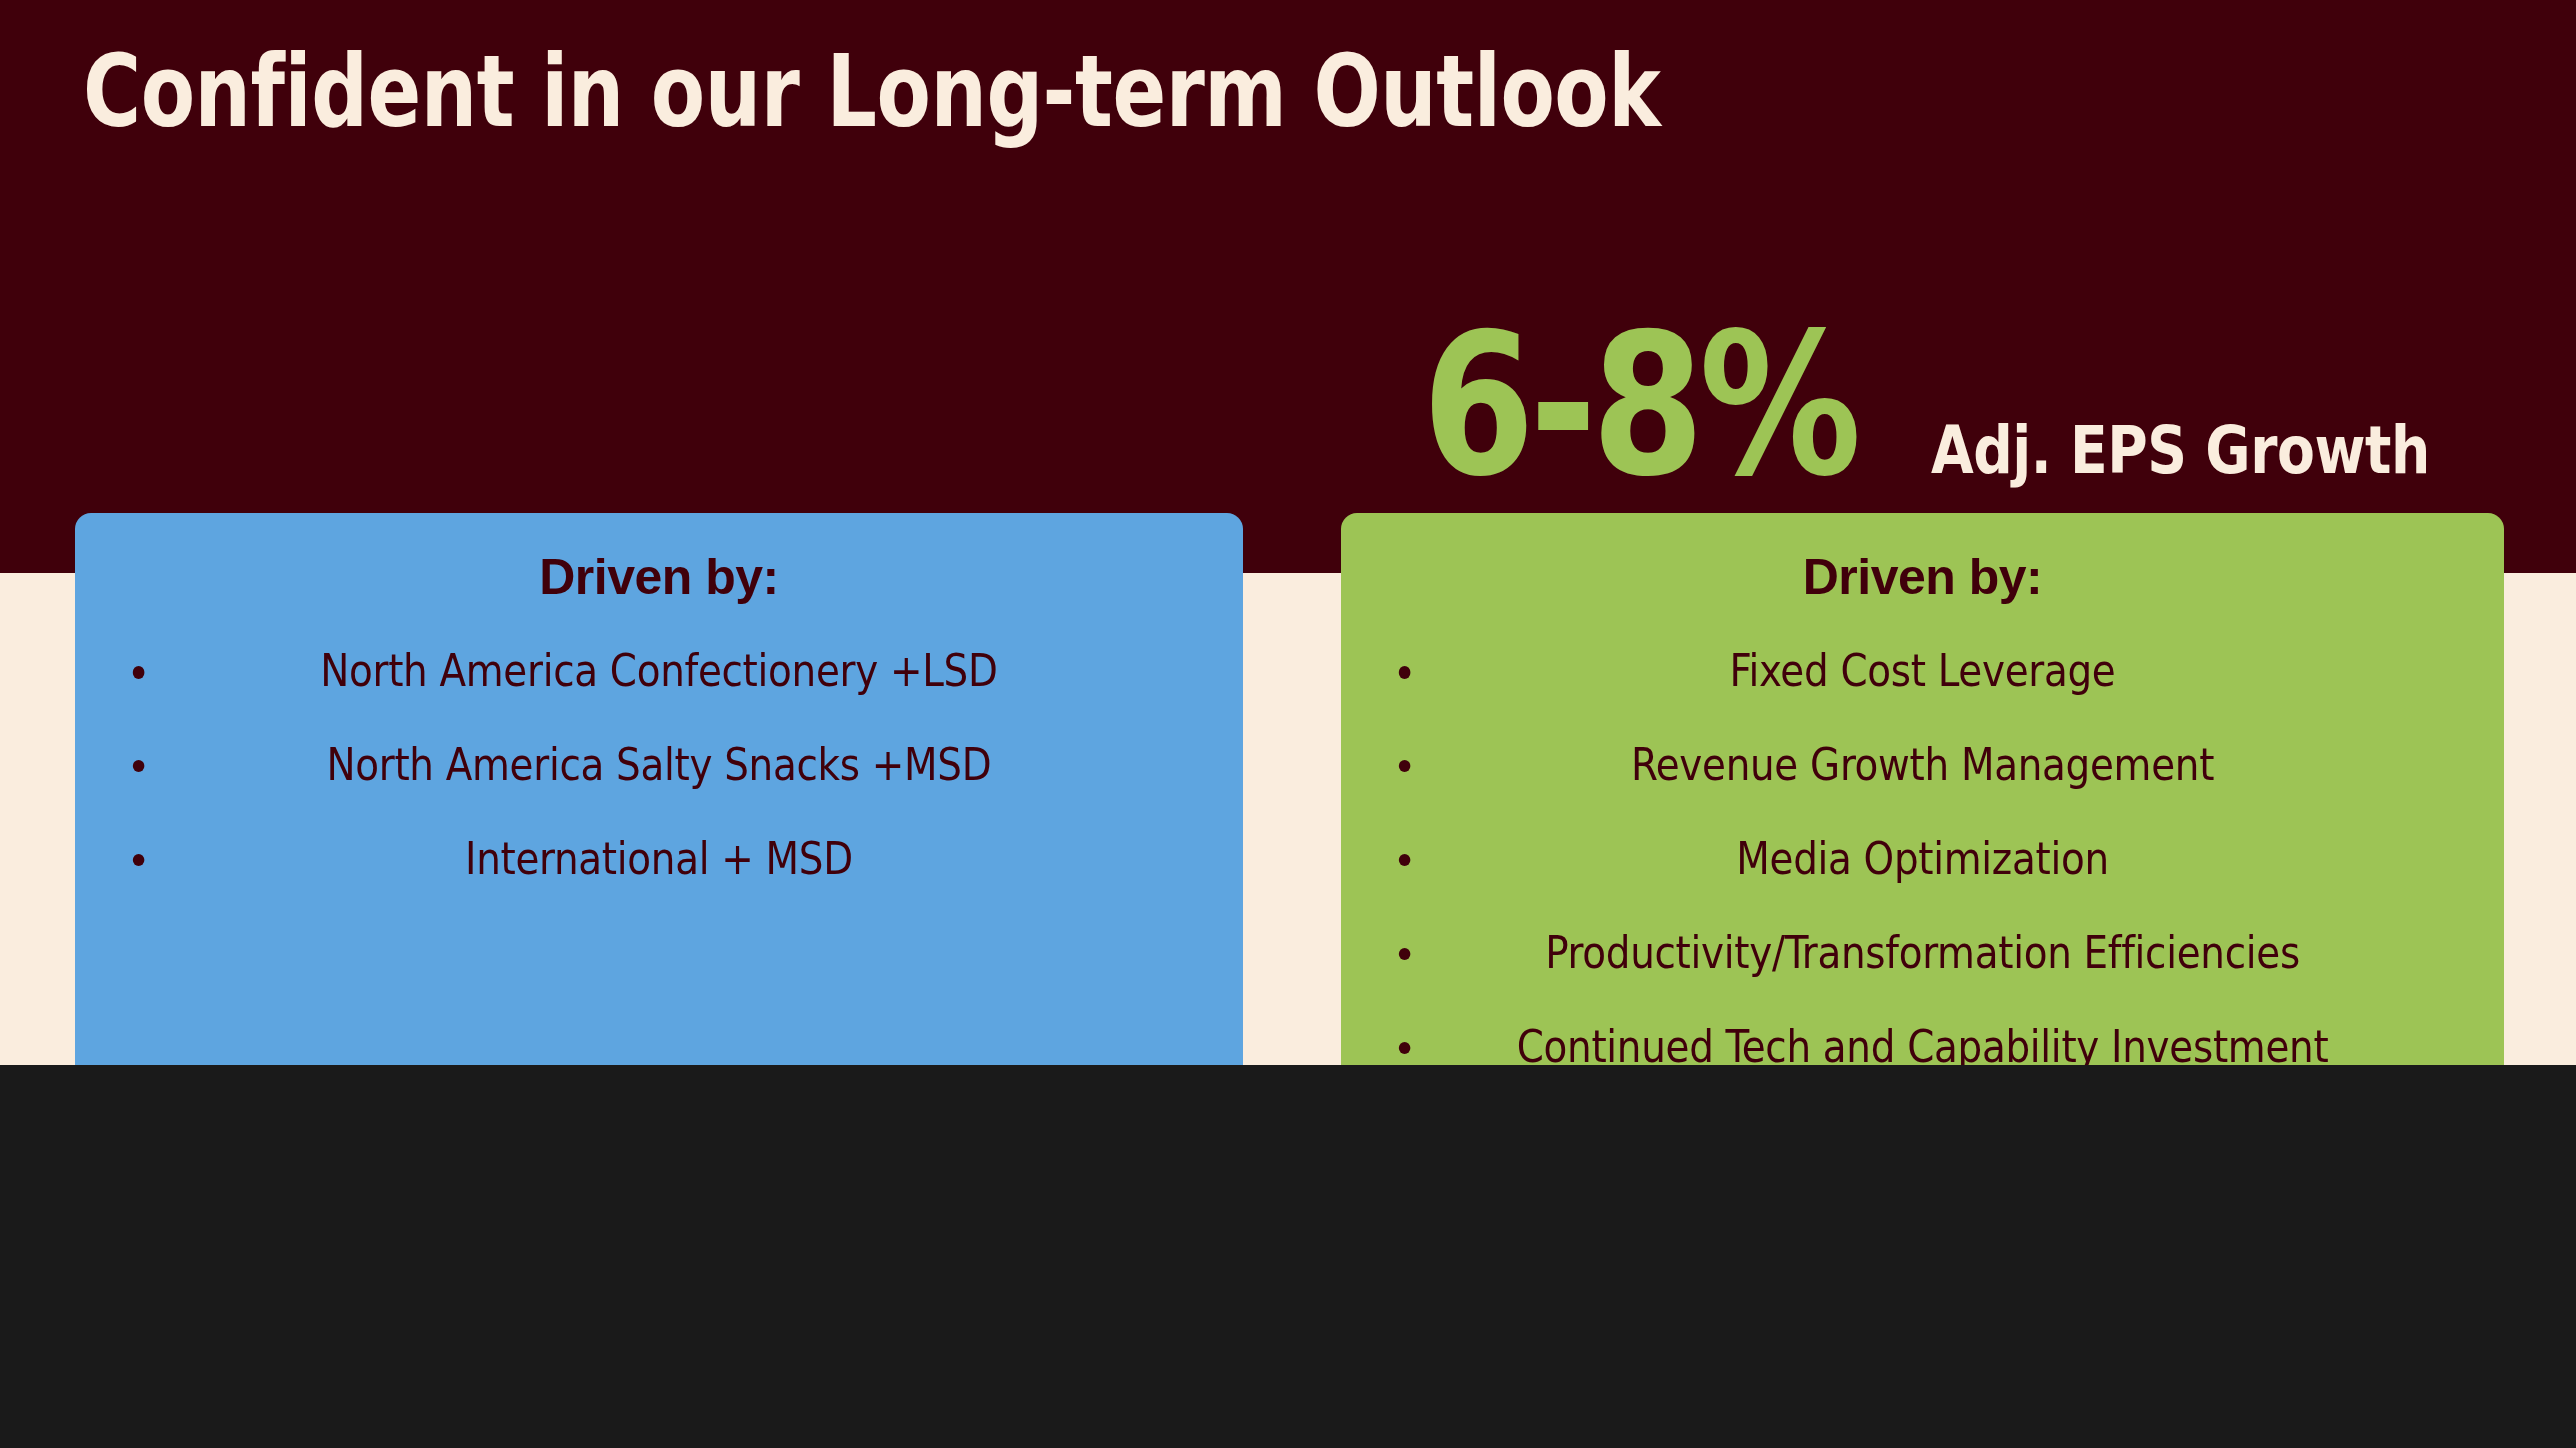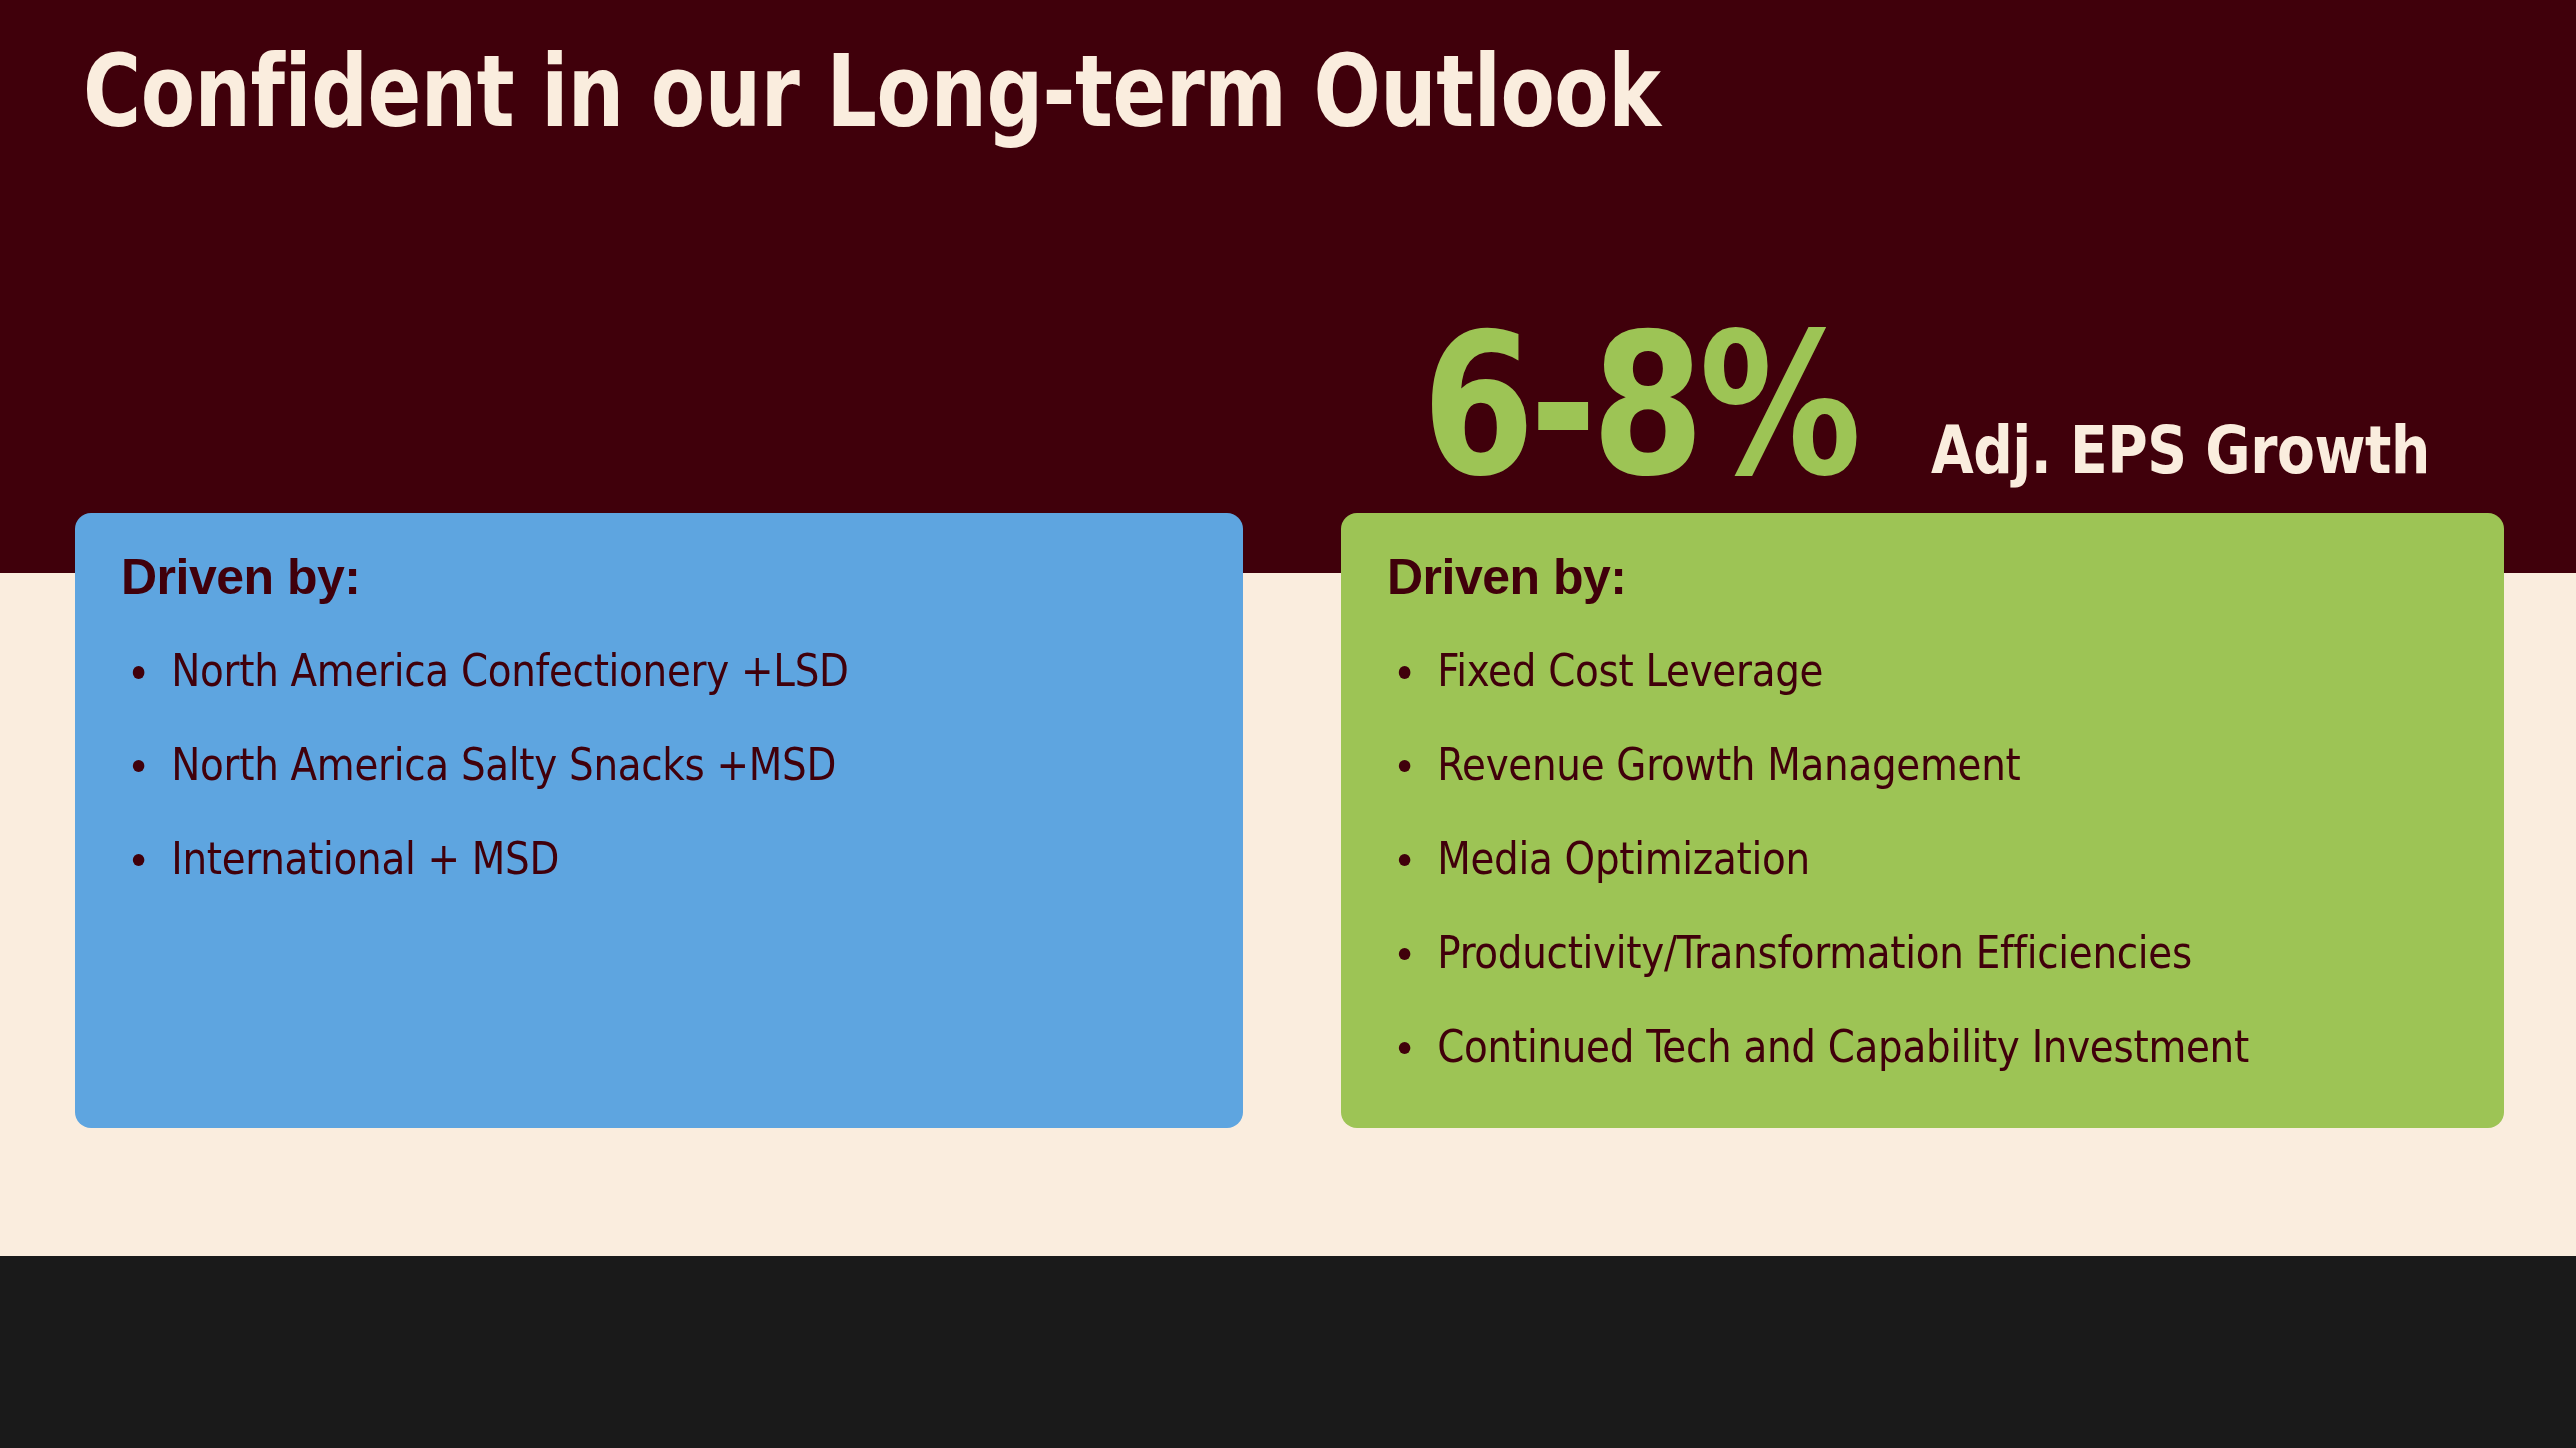--- a/index.html
+++ b/index.html
@@ -4,24 +4,25 @@
 <title>Confident in our Long-term Outlook</title>
 <style>
   html, body {
     margin: 0;
     padding: 0;
     background: #1a1a1a;
   }
   #slide {
     position: relative;
     width: 2576px;
-    height: 1256px;
+    height: 1065px;
     background: #FAEDDE;
     overflow: hidden;
     font-family: "Liberation Sans", sans-serif;
+    text-align: center;
     -webkit-font-smoothing: antialiased;
   }
 
   
   #header-band {
     position: absolute;
     left: 0;
     top: 0;
     width: 2576px;
     height: 573px;

